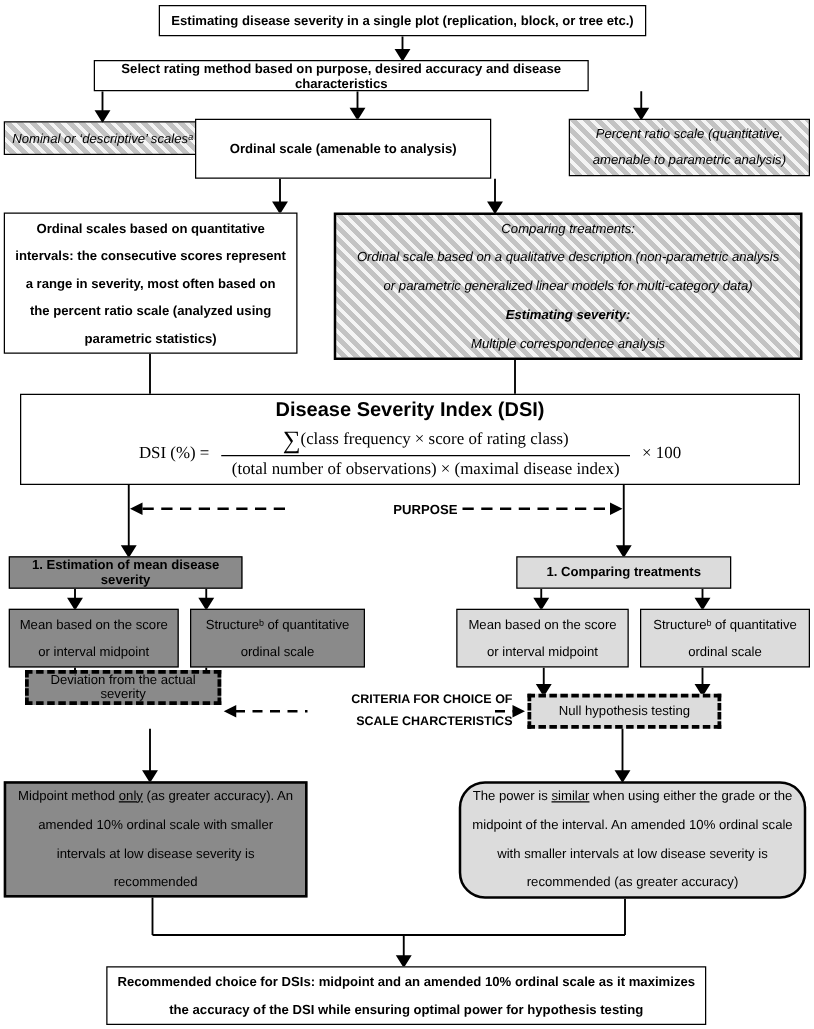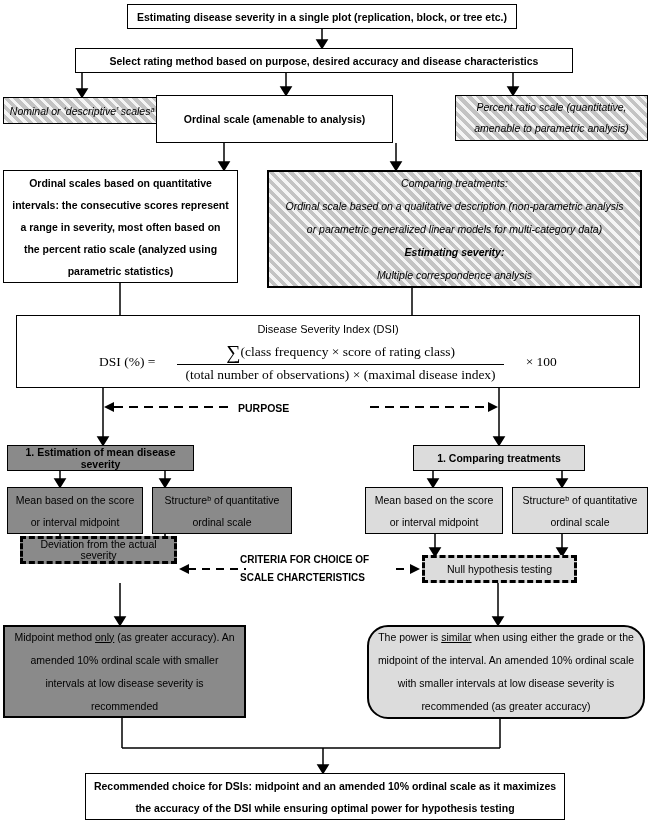--- a/index.html
+++ b/index.html
@@ -15,34 +15,34 @@
   }
   .hatch{
     background:repeating-linear-gradient(45deg,#f4f4f4 0 3px,var(--hatch,#c3c3c3) 3px 7px);
     font-style:italic;font-weight:normal;
   }
   .dark{background:var(--dark,#8a8a8a);}
   .light{background:var(--light,#dcdcdc);}
   .dashedbox{border:3px dashed #000;}
   .fw-n{font-weight:normal;}
   .lbl{
-    position:absolute;font-weight:bold;font-size:10.5px;text-align:left;line-height:18px;
+    position:absolute;font-weight:bold;font-size:10.5px;text-align:right;line-height:18px;
     background:transparent;
   }
   #connectors{position:absolute;left:0;top:0;width:651px;height:823px;}
   .formula{
     font-family:"Liberation Serif",serif;font-weight:normal;font-size:13.5px;line-height:normal;
-    display:flex;align-items:center;justify-content:center;gap:22px;margin-top:4px;
+    display:flex;align-items:center;justify-content:center;gap:10px;margin-top:4px;
   }
   .frac{display:inline-block;text-align:center;}
   .frac .num{padding:0 8px 2px 8px;}
   .frac .den{border-top:1.5px solid #000;padding:2px 8px 0 8px;}
   .sigma{font-size:20px;vertical-align:-3px;}
   .u{text-decoration:underline;}
-  .dsi-title{font-weight:normal;font-size:11px;line-height:16px;}
+  .dsi-title{font-weight:bold;font-size:16px;line-height:16px;}
 </style>
 </head>
 <body>
 
 <div id="canvas">
 
   <svg id="connectors" viewBox="0 0 651 823" xmlns="http://www.w3.org/2000/svg">
     <g stroke="#000" stroke-width="1.5" fill="#000">
 
       <line x1="322" y1="29" x2="322" y2="41"></line>  
@@ -107,21 +107,21 @@
     <g stroke="#000" stroke-width="2" fill="#000" stroke-dasharray="8 6">
       <line x1="188" y1="569" x2="246" y2="569"></line>
       <line x1="396" y1="569" x2="412" y2="569"></line>
     </g>
     <path d="M179 569 L189 564 L189 574 Z" fill="#000"></path>
     <path d="M420 569 L410 564 L410 574 Z" fill="#000"></path>
   </svg>
 
   <div class="box" style="left:127px;top:4px;width:390px;height:25px;line-height:12px;">Estimating disease severity in a single plot (replication, block, or tree etc.)</div>
 
-  <div class="box" style="left:75px;top:48px;width:498px;height:25px;line-height:12px;">Select rating method based on purpose, desired accuracy and disease characteristics</div>
+  <div class="box" style="left:75px;top:48px;width:396px;height:25px;line-height:12px;">Select rating method based on purpose, desired accuracy and disease characteristics</div>
 
   <div class="box hatch" style="left:3px;top:97px;width:158px;height:27px;line-height:12px;text-align:right;">Nominal or ‘descriptive’ scalesᵃ</div>
   <div class="box" style="left:156px;top:95px;width:237px;height:48px;">Ordinal scale (amenable to analysis)</div>
   <div class="box hatch" style="left:455px;top:95px;width:193px;height:46px;line-height:21px;">Percent ratio scale (quantitative, amenable to parametric analysis)</div>
 
   <div class="box" style="left:3px;top:170px;width:235px;height:113px;line-height:22px;padding:0 8px;">Ordinal scales based on quantitative intervals: the consecutive scores represent a range in severity, most often based on the percent ratio scale (analyzed using parametric statistics)</div>
   <div class="box hatch" style="left:267px;top:170px;width:375px;height:118px;border-width:2px;">
     <div style="line-height:23px;">Comparing treatments:</div>
     <div style="line-height:23px;">Ordinal scale based on a qualitative description (non-parametric analysis</div>
     <div style="line-height:23px;">or parametric generalized linear models for multi-category data)</div>

